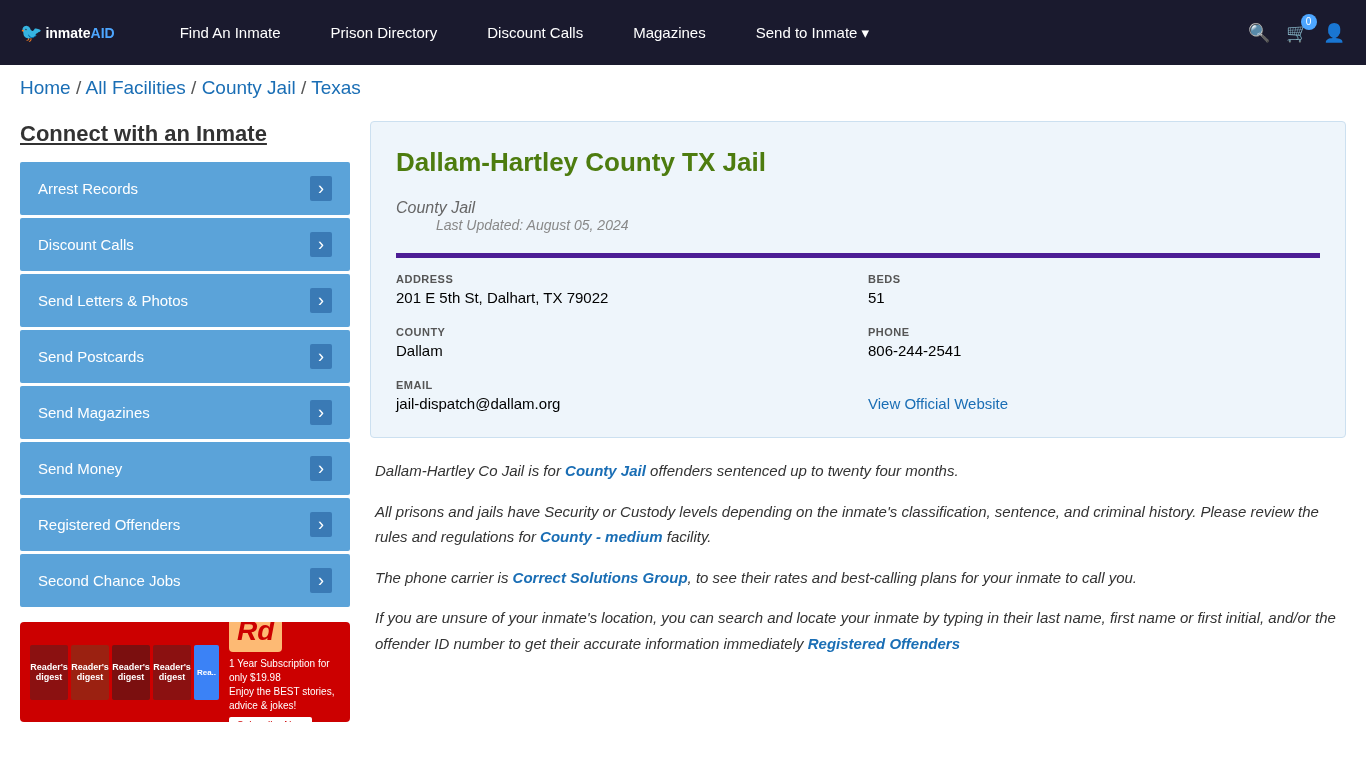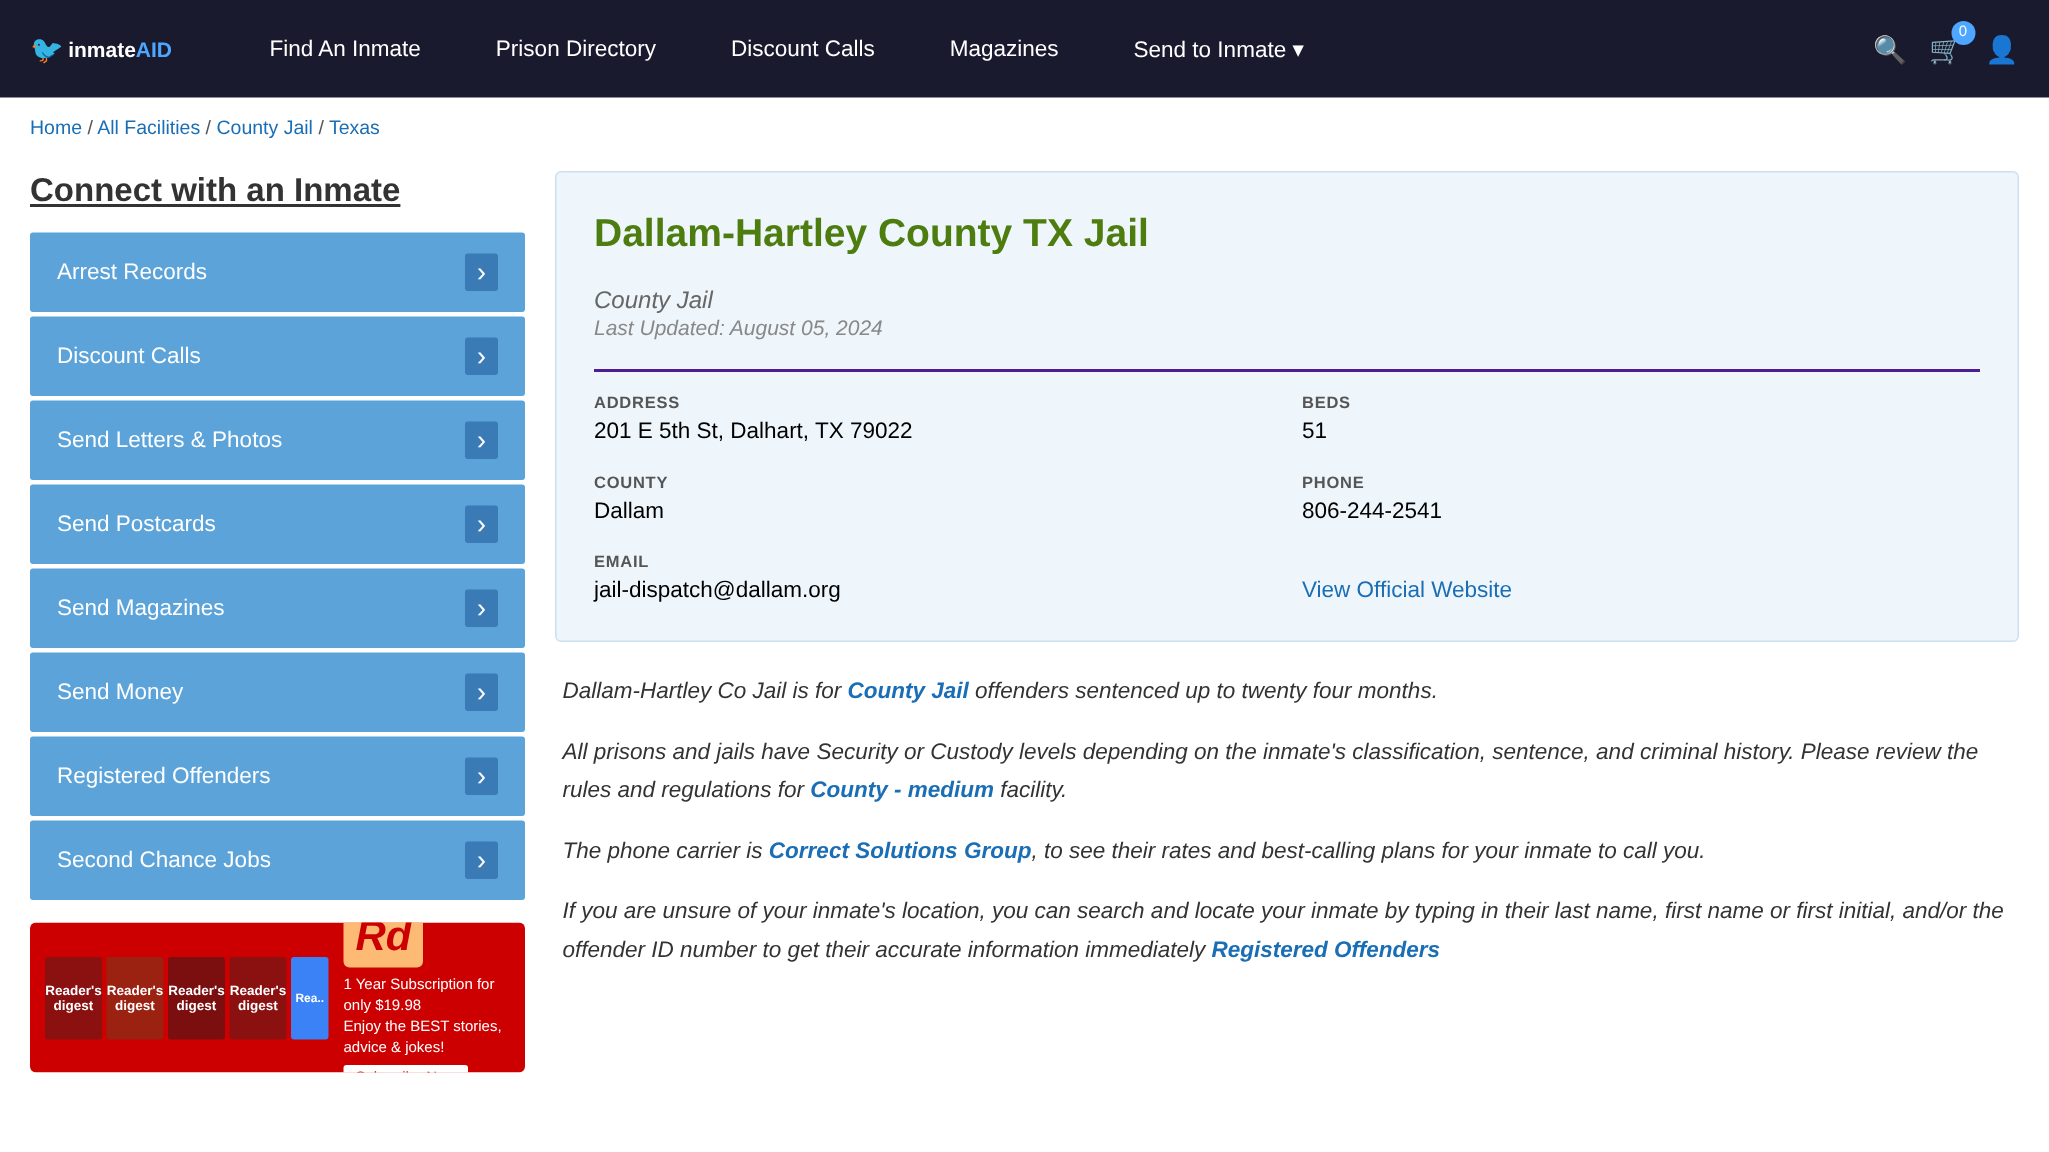--- a/index.html
+++ b/index.html
@@ -8,21 +8,21 @@
     
     .nav { background: #1a1a2e; display: flex; align-items: center; padding: 0 20px; height: 65px; }
     .nav-logo { display: flex; align-items: center; margin-right: 40px; }
     .nav-links { display: flex; gap: 0; flex: 1; }
     .nav-link { color: #fff; text-decoration: none; padding: 0 25px; font-size: 15px; height: 65px; display: flex; align-items: center; cursor: pointer; }
     .nav-icons { display: flex; align-items: center; gap: 15px; margin-left: auto; }
     .nav-icon { color: #fff; font-size: 18px; cursor: pointer; position: relative; }
     .cart-badge { position: absolute; top: -8px; right: -8px; background: #4da6ff; color: #fff; border-radius: 50%; width: 16px; height: 16px; font-size: 10px; display: flex; align-items: center; justify-content: center; }
 
     
-    .breadcrumb { padding: 12px 20px; font-size: 13px; }
+    .breadcrumb { padding: 12px 20px; font-size: 19px; }
     .breadcrumb a { color: #1a6eb5; text-decoration: none; }
     .breadcrumb span { color: #555; }
 
     
     .main-container { display: flex; padding: 10px 20px; gap: 20px; max-width: 1366px; }
 
     
     .sidebar { width: 330px; flex-shrink: 0; }
     .sidebar-title { font-size: 22px; font-weight: bold; text-decoration: underline; margin-bottom: 15px; color: #333; }
     .sidebar-menu { display: flex; flex-direction: column; gap: 3px; }
@@ -33,22 +33,22 @@
     .ad-logo { background: #fdba74; color: #cc0000; font-weight: bold; font-size: 28px; padding: 5px 8px; border-radius: 4px; font-style: italic; }
     .ad-text { color: #fff; font-size: 11px; line-height: 1.4; }
     .ad-images { display: flex; gap: 3px; }
     .ad-img-block { width: 38px; height: 55px; background: #8B0000; border-radius: 2px; display: flex; align-items: center; justify-content: center; color: #fff; font-size: 7px; text-align: center; }
 
     
     .content { flex: 1; }
     .facility-card { background: #eef5fb; border: 1px solid #cce0f0; border-radius: 4px; padding: 25px; margin-bottom: 20px; }
     .facility-name { font-size: 26px; font-weight: bold; color: #4d7c0f; margin-bottom: 21px; }
     .facility-type { color: #666; font-size: 16px; font-style: italic; }
-    .facility-updated { color: #888; font-size: 14px; font-style: italic; margin-bottom: 20px; }
-    .facility-details { display: grid; grid-template-columns: 1fr 1fr; gap: 20px; margin-top: 15px; border-top: 2px solid #4c1d95; padding-top: 15px; }
+    .facility-updated { color: #888; font-size: 14px; font-style: italic; margin-bottom: 20px; margin-left: 40px; }
+    .facility-details { display: grid; grid-template-columns: 1fr 1fr; gap: 20px; margin-top: 15px; border-top: 5px solid #4c1d95; padding-top: 15px; }
     .detail-group { }
     .detail-label { font-size: 11px; font-weight: bold; color: #555; text-transform: uppercase; letter-spacing: 0.5px; margin-bottom: 4px; }
     .detail-value { font-size: 15px; color: #000000; }
     .detail-link { color: #1a6eb5; text-decoration: none; font-size: 15px; }
 
     
     .description { padding: 0 5px; line-height: 1.7; font-size: 15px; }
     .description p { margin-bottom: 15px; font-style: italic; }
     .description a { color: #1a6eb5; text-decoration: none; font-weight: bold; }
 

